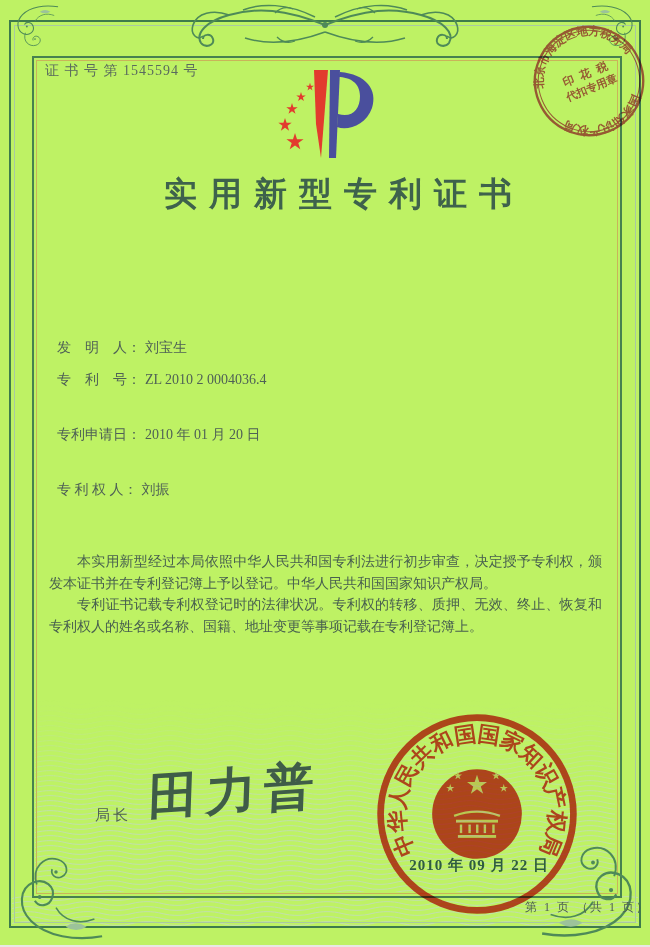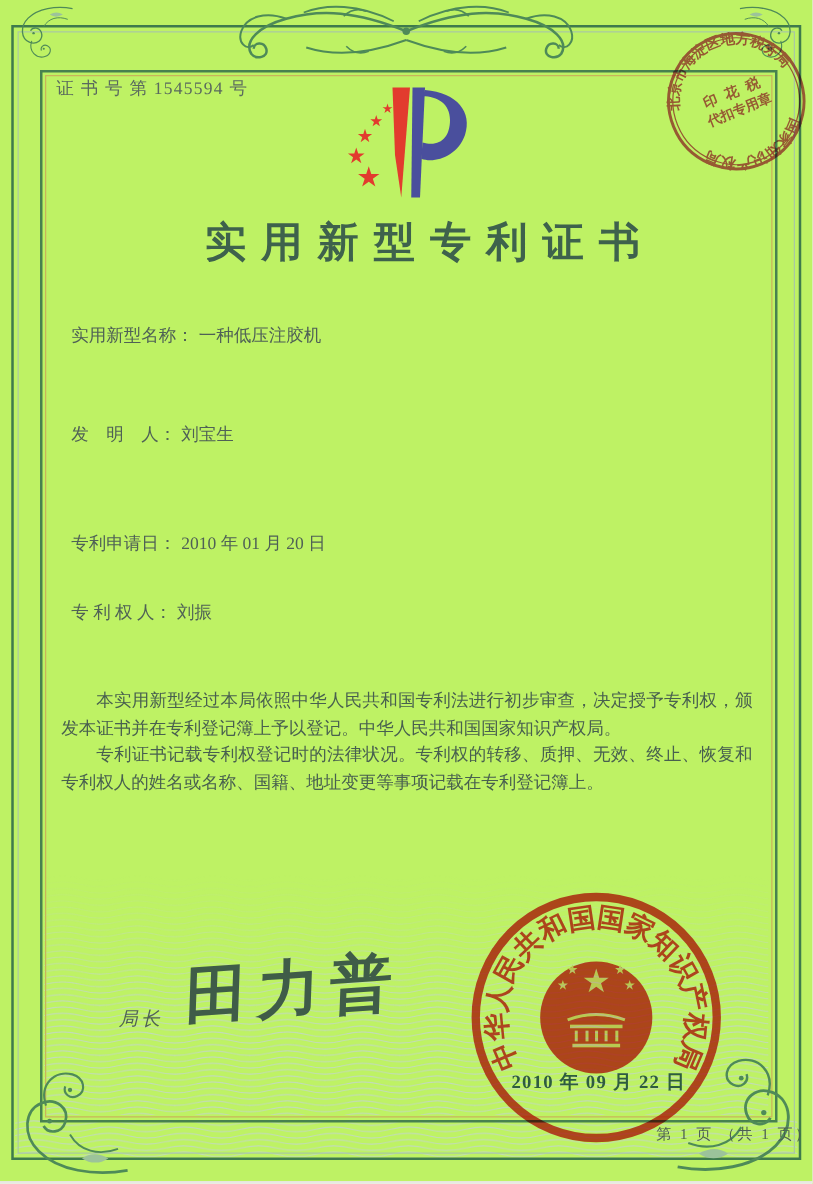--- a/index.html
+++ b/index.html
@@ -56,21 +56,21 @@
     white-space:nowrap;
   }
   .field .fvalue{margin-left:4px;}
   .body-text{
     position:absolute;left:49px;top:551px;width:553px;z-index:3;
     font-size:14px;line-height:21.5px;color:#48604f;text-align:justify;
   }
   .body-text p{margin:0;text-indent:2em;}
   .director{
     position:absolute;left:95px;top:806px;z-index:3;
-    font-size:15px;letter-spacing:3px;color:#4f6156;font-style:italic;
+    font-size:15px;letter-spacing:3px;color:#4f6156;
   }
   .signature{
     position:absolute;left:148px;top:758px;z-index:3;
     font-size:50px;font-weight:bold;color:#3f5c48;
     transform:rotate(-4deg) skewX(-6deg);letter-spacing:8px;
   }
   .seal{position:absolute;left:372px;top:709px;width:210px;height:210px;z-index:4;
     mix-blend-mode:multiply;opacity:.9;}
   .seal-date{
     position:absolute;left:396px;top:856px;width:166px;text-align:center;z-index:5;
@@ -150,25 +150,25 @@
     <path d="M72,10 C98,12 110,28 104,46 C98,63 80,69 69,65 L70,52 C84,56 92,48 92,34 C92,21 82,15 70,15 Z" fill="#4a4f9d"></path>
     <use href="#star" transform="translate(27,80) scale(9)" fill="#e23b2e"></use>
     <use href="#star" transform="translate(17,63) scale(7)" fill="#e23b2e"></use>
     <use href="#star" transform="translate(24,47) scale(6)" fill="#e23b2e"></use>
     <use href="#star" transform="translate(33,35) scale(5)" fill="#e23b2e"></use>
     <use href="#star" transform="translate(42,25) scale(4.2)" fill="#e23b2e"></use>
   </svg>
 
   <div class="title">实用新型专利证书</div>
 
-  <div class="field" style="top:260px">
-    <span class="flabel">实用新型名称：</span><span class="fvalue">一种低压注胶机</span>
-  </div>
   <div class="field" style="top:339px">
     <span class="flabel">发　明　人：</span><span class="fvalue">刘宝生</span>
+  </div>
+  <div class="field" style="top:371px">
+    <span class="flabel">专　利　号：</span><span class="fvalue">ZL 2010 2 0004036.4</span>
   </div>
   <div class="field" style="top:426px">
     <span class="flabel">专利申请日：</span><span class="fvalue">2010 年 01 月 20 日</span>
   </div>
   <div class="field" style="top:481px">
     <span class="flabel">专 利 权 人：</span><span class="fvalue">刘振</span>
   </div>
 
   <div class="body-text">
     <p>本实用新型经过本局依照中华人民共和国专利法进行初步审查，决定授予专利权，颁发本证书并在专利登记簿上予以登记。中华人民共和国国家知识产权局。</p>

